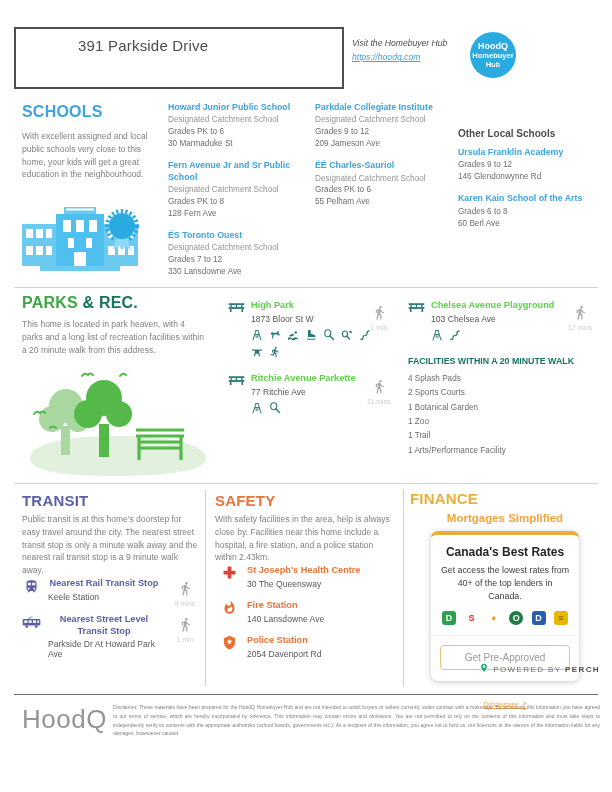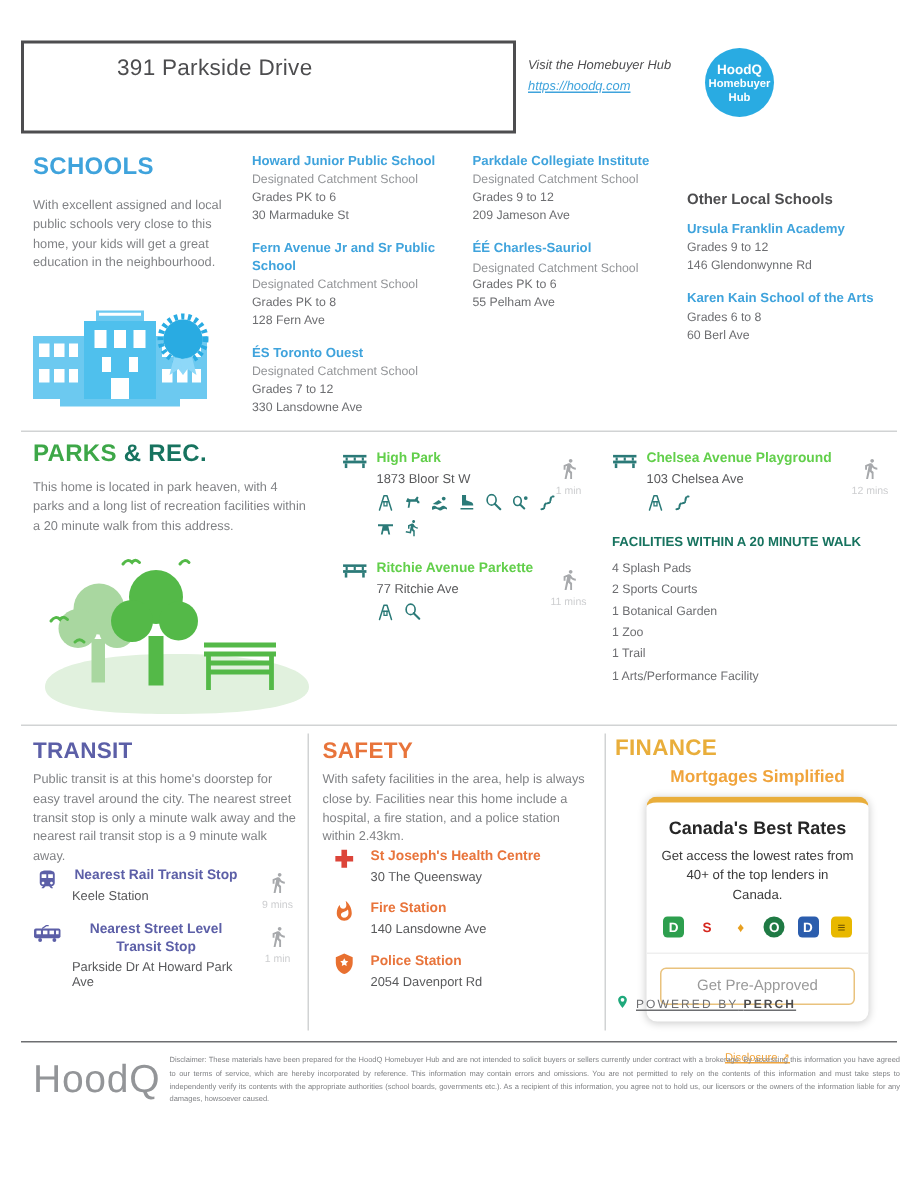--- a/index.html
+++ b/index.html
@@ -79,22 +79,22 @@
   .fin-card { position:absolute; left:431px; top:531px; width:148px; background:#fff; border-radius:7px;
     border-top:4px solid #E9AE3B; box-shadow:0 1px 6px rgba(0,0,0,.22); padding:10px 9px 11px; text-align:center; }
   .fin-card-title { font-size:12px; font-weight:bold; color:#262626; }
   .fin-card-text { font-size:8.8px; color:#3A3A3A; line-height:1.45; margin-top:5px; }
   .lender-row { display:flex; justify-content:space-between; margin:9px 2px 10px; }
   .lender { width:14px; height:14px; border-radius:3px; display:flex; align-items:center; justify-content:center;
     font-size:9px; font-weight:bold; }
   .fin-btn { display:block; width:100%; background:#fff; border:1px solid #E9C27D; border-radius:4px;
     padding:6px 0; font-size:10px; color:#9A9A9A; font-family:inherit; cursor:pointer; border-top-width:1px; }
   .fin-divider { border-top:1px solid #EFEFEF; margin:0 -9px 9px; }
-  .powered { position:absolute; left:410px; top:662px; width:190px; text-align:left; font-size:8px;
-    letter-spacing:1.4px; color:#6D6E71;text-decoration:underline; }
+  .powered { position:absolute; left:410px; top:662px; width:190px; text-align:right; font-size:8px;
+    letter-spacing:1.4px; color:#6D6E71; }
   .powered .icon { display:inline-block; width:10px; height:12px; color:#1FA97C; vertical-align:-2px; margin-right:4px; }
   .powered b { color:#4D4D4F; }
   .disclosure { position:absolute; left:410px; top:676px; width:190px; text-align:center; font-size:7.5px;
     color:#F0A43C; text-decoration:underline; cursor:pointer;margin-top:24px; }
 
   
   .hr-footer { position:absolute; left:14px; top:694px; width:584px; border-top:1px solid #6D6E71; }
   .hoodq-wordmark { position:absolute; left:22px; top:704px; font-size:26px; color:#939598; letter-spacing:.5px; }
   .disclaimer { position:absolute; left:113px; top:703px; width:487px; font-size:5px; color:#808285;
     line-height:1.75; text-align:justify; }

